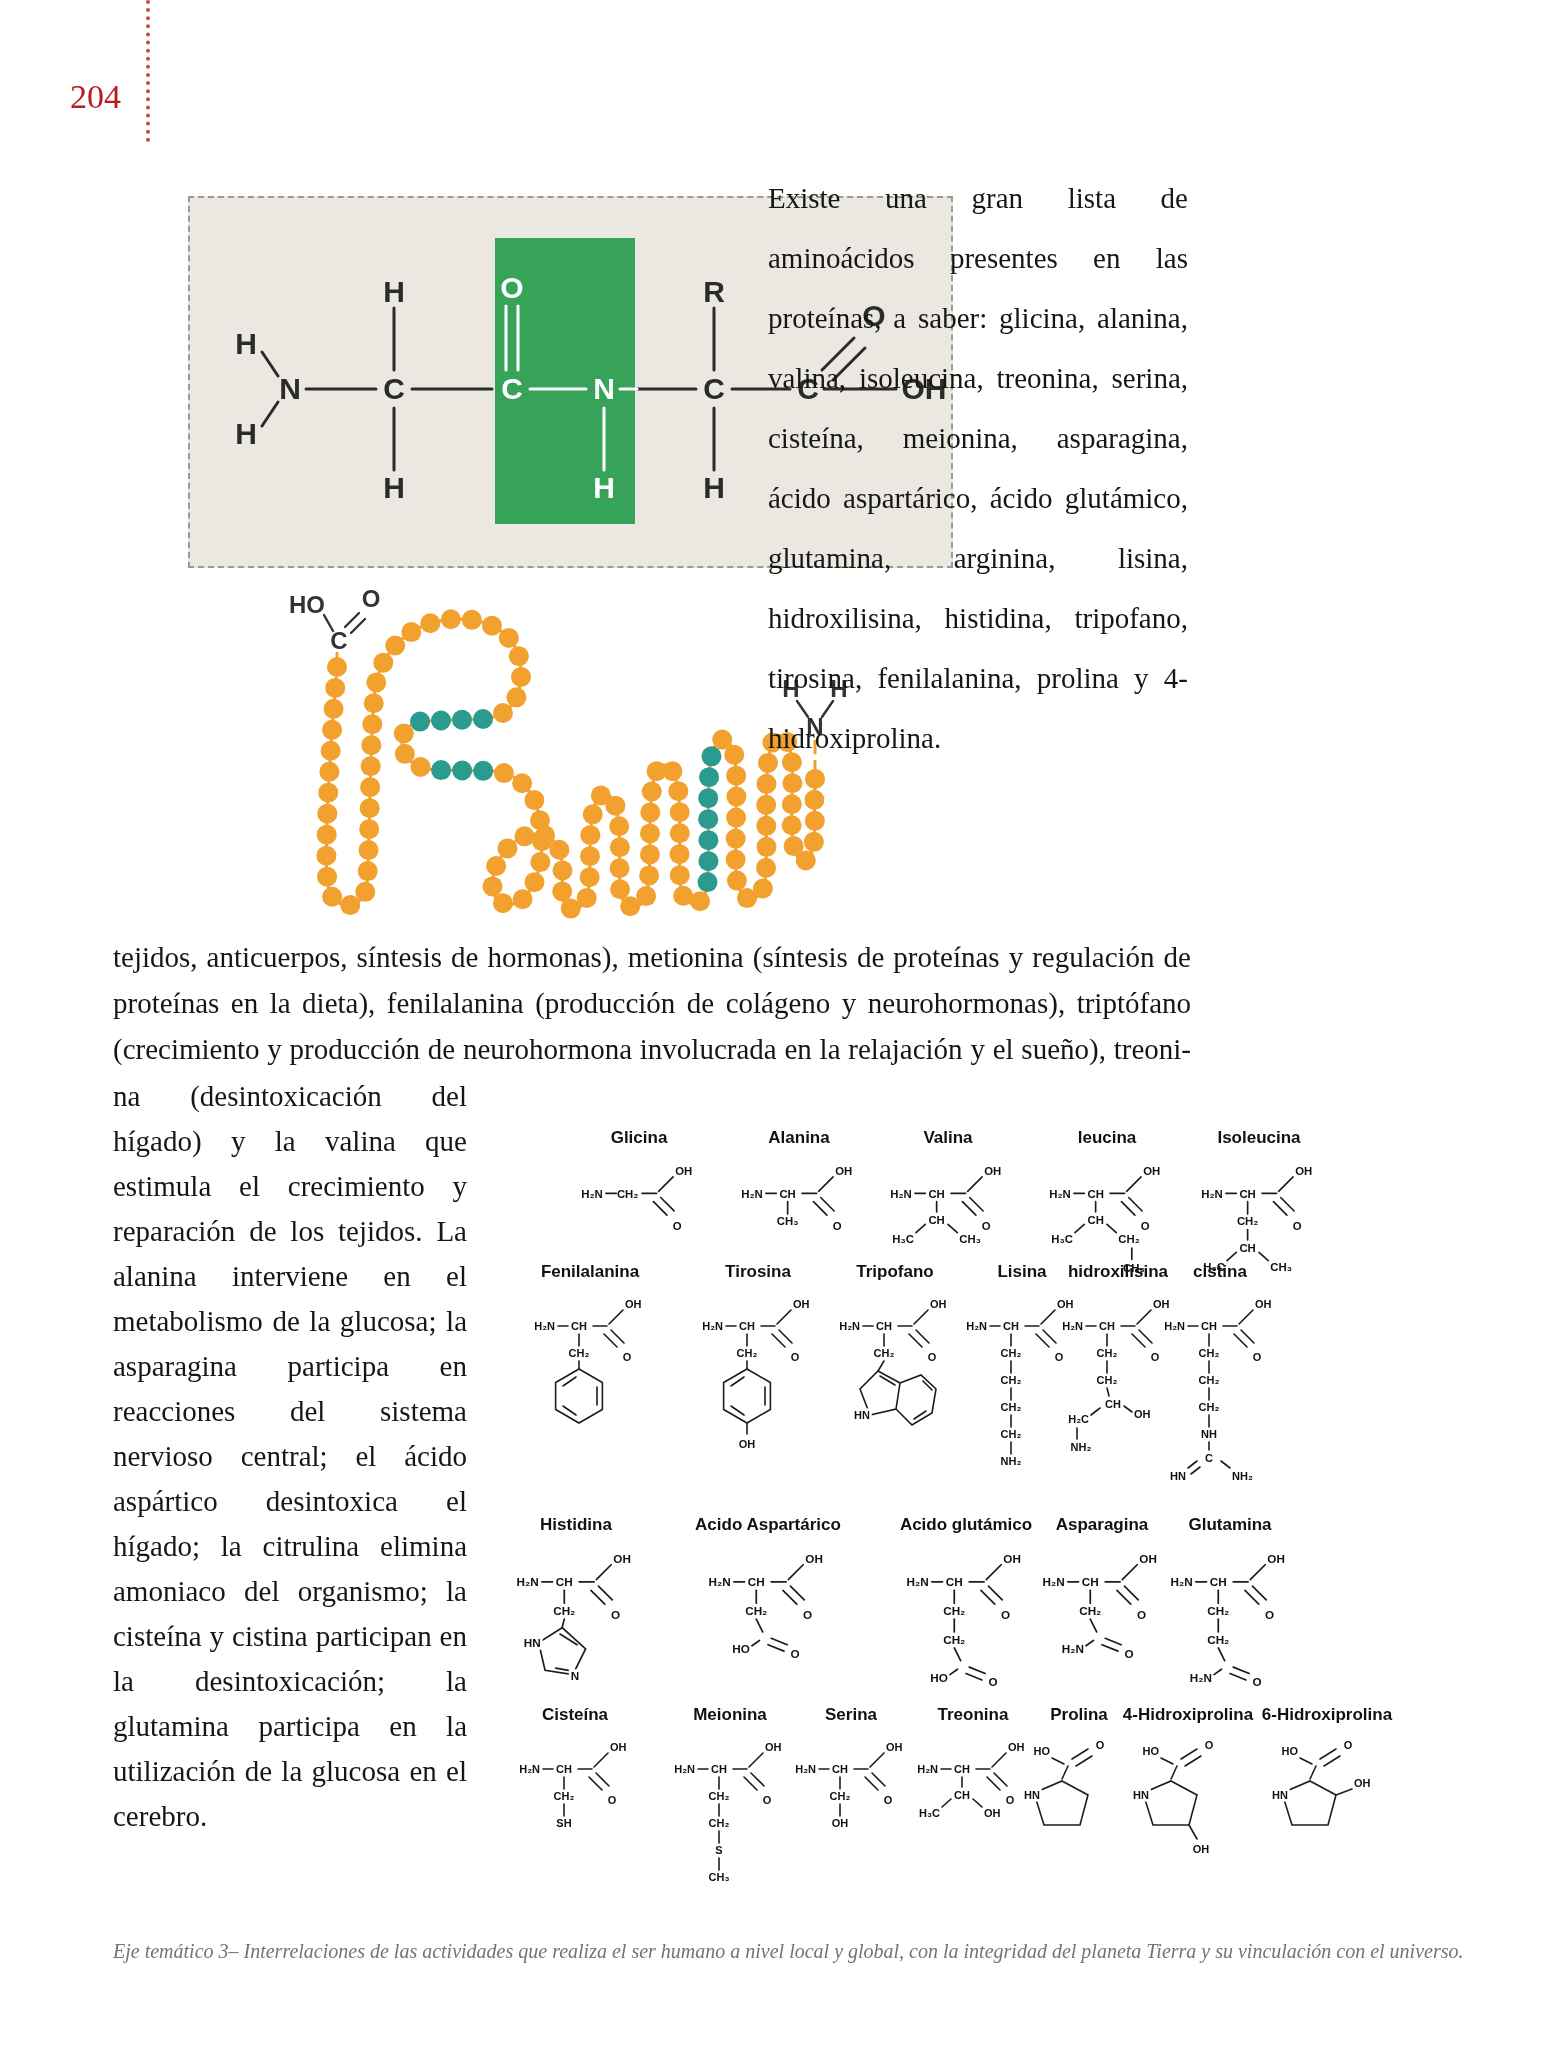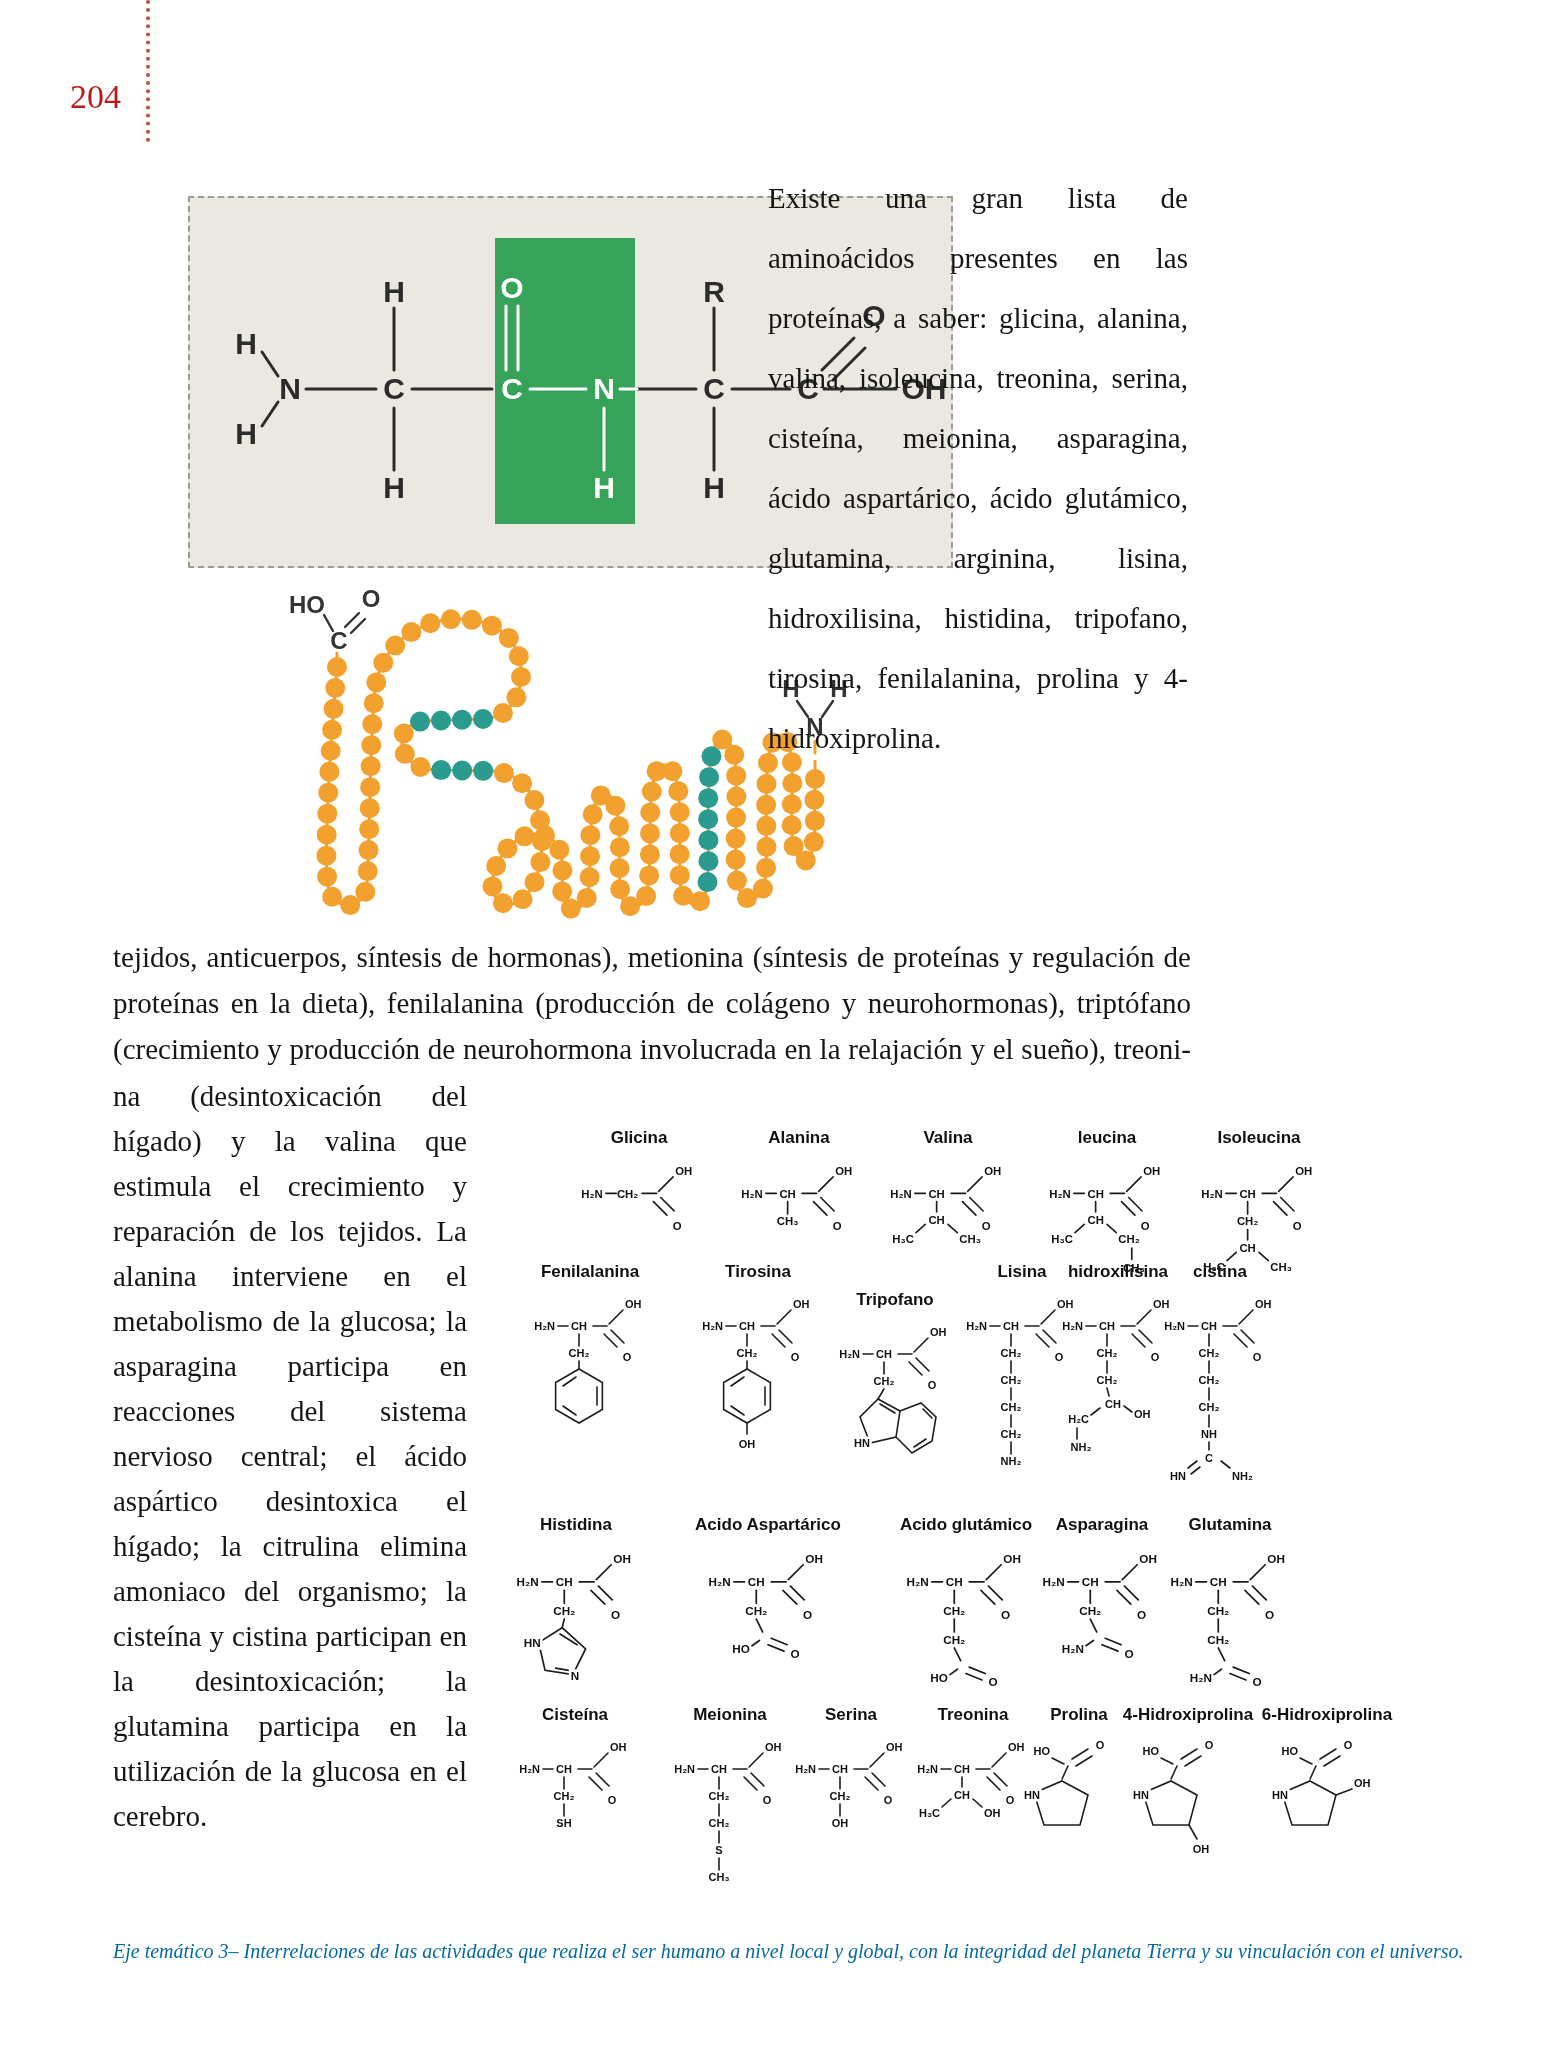--- a/index.html
+++ b/index.html
@@ -8,21 +8,21 @@
   .pagenum{position:absolute;left:70px;top:78px;font-size:34px;font-weight:normal;color:#b91c1c;}
   .toprule{position:absolute;left:146px;top:0;height:142px;width:0;border-left:4px dotted #bf5036;}
   .peptide-box{position:absolute;left:188px;top:196px;width:765px;height:372px;
         background:#eae8e0;border:2px dashed #9b9b93;box-sizing:border-box;}
   .protein-fig{position:absolute;left:225px;top:555px;width:650px;height:378px;}
   .col-right{position:absolute;left:768px;top:140px;width:420px;font-size:29px;line-height:60px;text-align:justify;margin-top:28px;}
   .col-right p{margin:0 0 14px 0;}
   .para-wide{position:absolute;left:113px;top:934px;width:1078px;font-size:29px;line-height:46px;
         text-align:justify;text-align-last:justify;}
   .col-left{position:absolute;left:113px;top:1074px;width:354px;font-size:29px;line-height:45px;text-align:justify;}
-  .footer{position:absolute;left:113px;top:1940px;width:1400px;font-style:italic;font-size:20px;color:#0369a1;}
+  .footer{position:absolute;left:113px;top:1940px;width:1400px;font-style:italic;font-size:20px;color:#737373;}
   .amino-cell{position:absolute;transform:translateX(-50%);display:flex;flex-direction:column;align-items:center;}
   .amino-label{font-family:"Liberation Sans","DejaVu Sans",sans-serif;font-weight:bold;font-size:17px;
         color:#111;white-space:nowrap;height:22px;}
   svg text{font-family:"Liberation Sans","DejaVu Sans",sans-serif;}
 </style>
 </head>
 <body>
 
 <div class="page">
   <div class="toprule"></div>
@@ -352,21 +352,21 @@
           <text x="64" y="73" text-anchor="middle" font-size="11" fill="#111" font-weight="700">CH₂</text>
           <line x1="64" y1="77" x2="64" y2="85" stroke="#1c1c1c" stroke-width="1.6" stroke-linecap="round"></line>
           <path d="M64,85 L87.38268590217984,98.5 L87.38268590217984,125.5 L64,139 L40.617314097820156,125.5 L40.617314097820156,98.5 Z" fill="none" stroke="#1c1c1c" stroke-width="1.6"></path>
           <line x1="82" y1="103" x2="82" y2="121" stroke="#1c1c1c" stroke-width="1.6" stroke-linecap="round"></line>
           <line x1="48" y1="102" x2="61" y2="93" stroke="#1c1c1c" stroke-width="1.6" stroke-linecap="round"></line>
           <line x1="48" y1="122" x2="61" y2="131" stroke="#1c1c1c" stroke-width="1.6" stroke-linecap="round"></line>
           <line x1="64" y1="139" x2="64" y2="150" stroke="#1c1c1c" stroke-width="1.6" stroke-linecap="round"></line>
           <text x="64" y="164" text-anchor="middle" font-size="11" fill="#111" font-weight="700">OH</text>
         </svg>
       </div>
-      <div class="amino-cell" style="left: 895px; top: 1262px; width: 150px; margin-top: 28px;">
+      <div class="amino-cell" style="left: 895px; top: 1262px; width: 150px;">
         <div class="amino-label">Tripofano</div>
         <svg viewBox="0 0 150 191" width="150" height="191">
           <text x="40" y="46" text-anchor="end" font-size="11" fill="#111" font-weight="700">H₂N</text>
           <line x1="43" y1="42" x2="53" y2="42" stroke="#1c1c1c" stroke-width="1.6" stroke-linecap="round"></line>
           <text x="64" y="46" text-anchor="middle" font-size="11" fill="#111" font-weight="700">CH</text>
           <line x1="78" y1="42" x2="92" y2="42" stroke="#1c1c1c" stroke-width="1.6" stroke-linecap="round"></line>
           <line x1="94" y1="40" x2="108" y2="26" stroke="#1c1c1c" stroke-width="1.6" stroke-linecap="round"></line>
           <text x="110" y="24" text-anchor="start" font-size="11" fill="#111" font-weight="700">OH</text>
           <line x1="96" y1="46" x2="109" y2="59" stroke="#1c1c1c" stroke-width="1.6" stroke-linecap="round"></line>
           <line x1="89" y1="50" x2="102" y2="63" stroke="#1c1c1c" stroke-width="1.6" stroke-linecap="round"></line>

